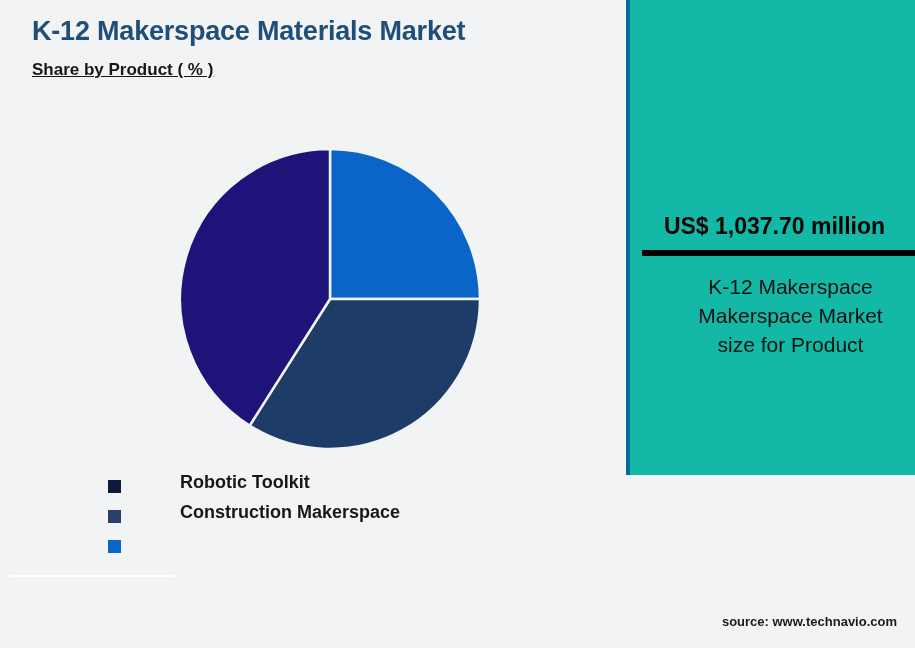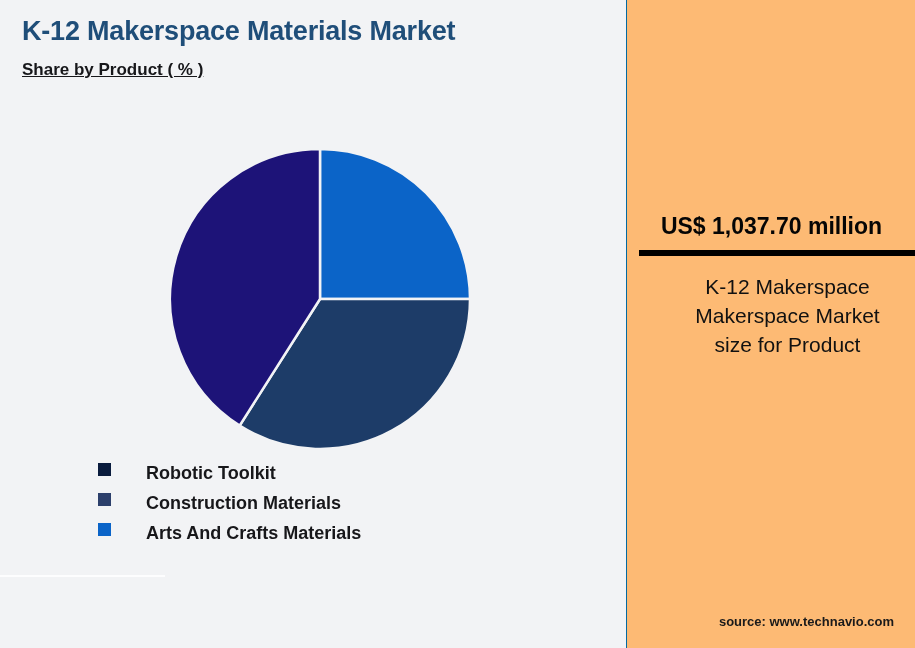--- a/index.html
+++ b/index.html
@@ -16,21 +16,21 @@
   #root {
     position: relative;
     width: 915px;
     height: 648px;
     background: #f2f3f5;
   }
 
   
   #left-panel {
     position: absolute;
-    left: 0;
+    left: 10px;
     top: 0;
     width: 626px;
     height: 648px;
     background: #f2f3f5;
   }
   #chart-title {
     position: absolute;
     left: 22px;
     top: 16px;
     font-size: 27px;
@@ -66,22 +66,23 @@
 
   
   #legend {
     position: absolute;
     left: 98px;
     top: 463px;
     width: 470px;
   }
   .legend-row {
     display: flex;
-    align-items: flex-start;
+    align-items: flex-end;
     height: 30px;
+    gap: 24px;
   }
   .legend-swatch {
     width: 13px;
     height: 13px;
     flex: 0 0 13px;
     margin-right: 35px;
   }
   .legend-label {
     font-size: 18px;
     font-weight: bold;
@@ -98,23 +99,23 @@
     height: 2px;
     background: #fdfdfe;
   }
 
   
   #right-panel {
     position: absolute;
     left: 626px;
     top: 0;
     width: 289px;
-    height: 648px;
-    background: #fdba74;
-    border-left: 1px solid #0369a1;
+    height: 475px;
+    background: #14b8a6;
+    border-left: 4px solid #0369a1;
     box-sizing: border-box;
   }
   #callout-value {
     position: absolute;
     left: 0;
     top: 213px;
     width: 289px;
     text-align: center;
     font-size: 23px;
     font-weight: bold;
@@ -175,25 +176,24 @@
       </svg>
     </div>
 
     <div id="legend">
       <div class="legend-row">
         <span class="legend-swatch" style="background:#0a1b3d"></span>
         <span class="legend-label">Robotic Toolkit</span>
       </div>
       <div class="legend-row">
         <span class="legend-swatch" style="background:#2c3f6b"></span>
-        <span class="legend-label">Construction Materials</span>
+        <span class="legend-label">Construction Makerspace</span>
       </div>
       <div class="legend-row">
         <span class="legend-swatch" style="background:#0b64c8"></span>
-        <span class="legend-label">Arts And Crafts Materials</span>
       </div>
     </div>
 
     <div id="bottom-rule"></div>
   </div>
 
   <div id="right-panel">
 
     <div id="callout-value">US$ 1,037.70 million</div>
 

